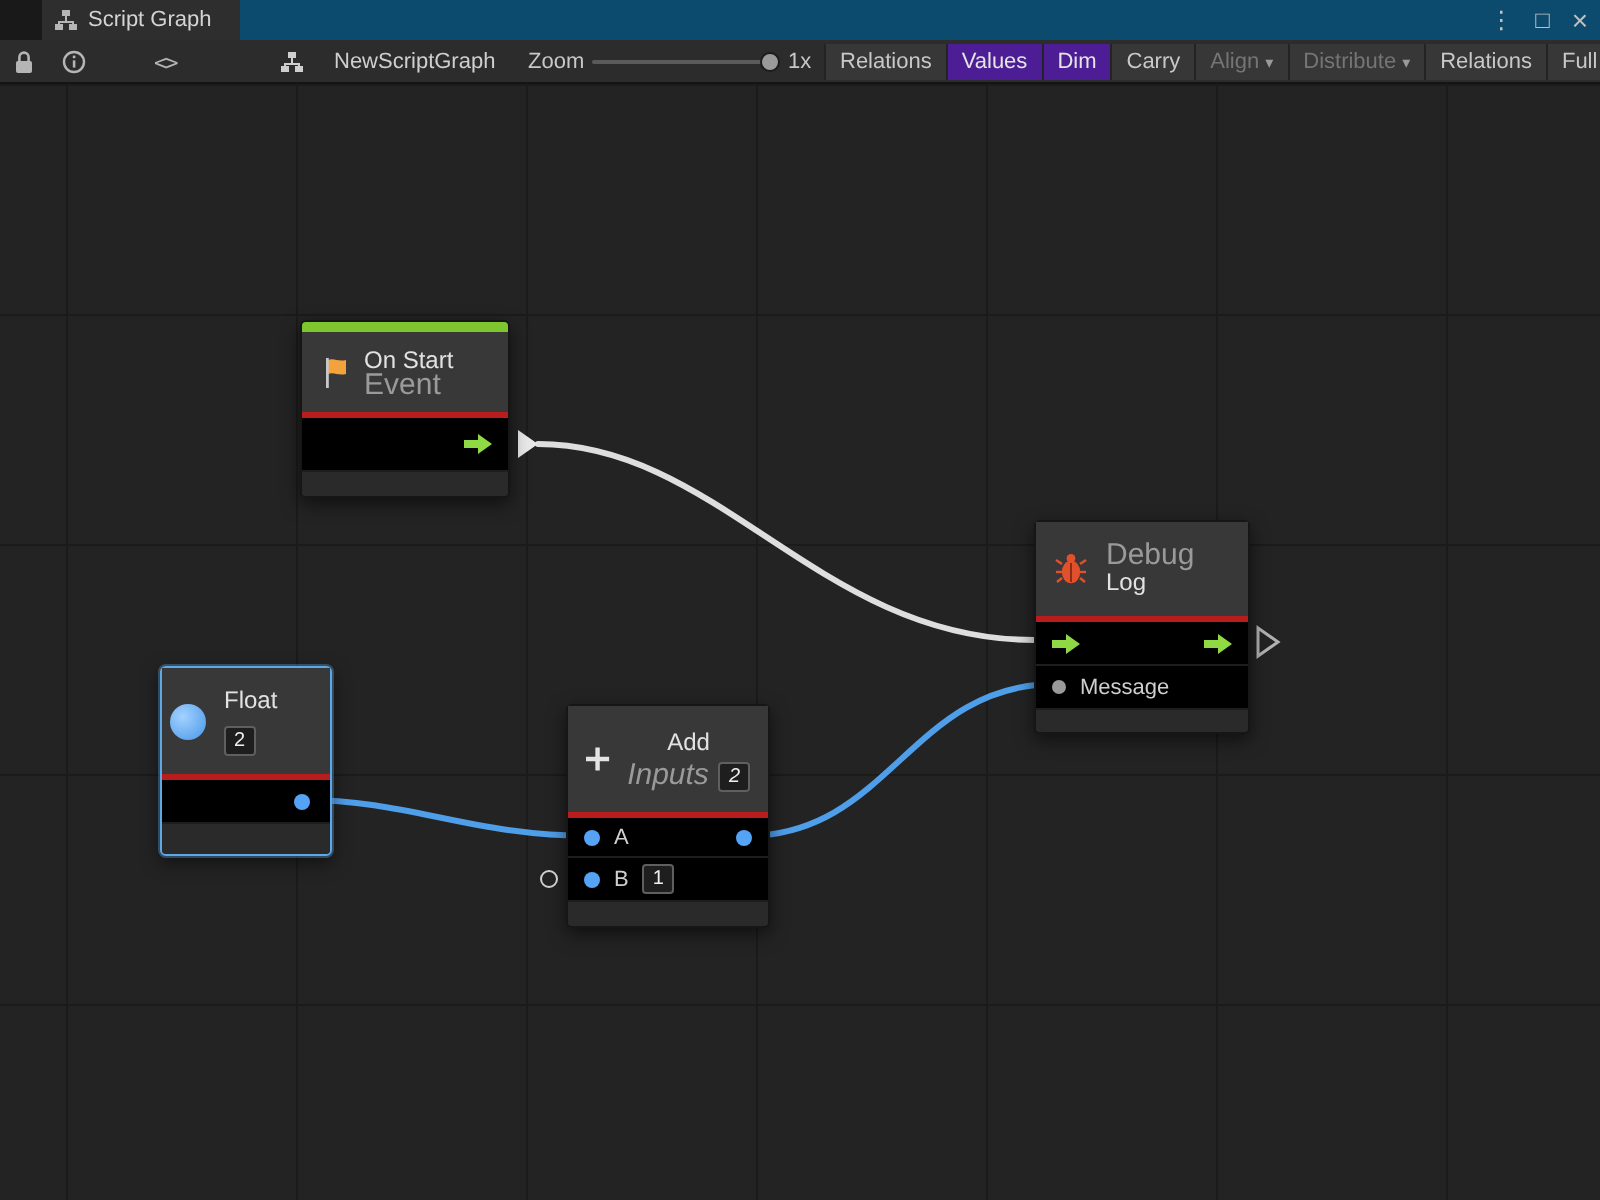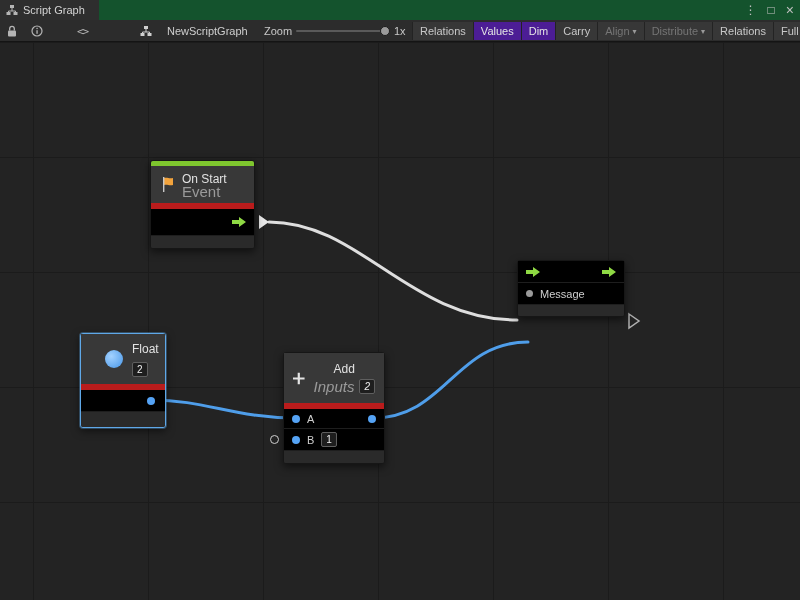--- a/index.html
+++ b/index.html
@@ -1,20 +1,20 @@
 <!DOCTYPE html>
 <html><head>
 <meta charset="utf-8">
 <style>
   * { margin:0; padding:0; box-sizing:border-box; font-family:"Liberation Sans", sans-serif; }
   html,body { width:800px; height:600px; overflow:hidden; background:#191919; }
   .window { width:800px; height:600px; display:flex; flex-direction:column; position:relative; }
 
   
-  .tabbar { height:20px; background:#14532d; display:flex; align-items:stretch; position:relative; flex:0 0 auto; }
+  .tabbar { height:20px; background:#0c4a6e; display:flex; align-items:stretch; position:relative; flex:0 0 auto;margin-left:21px; }
   .tab { display:flex; align-items:center; gap:5px; padding:0 14px 0 6px; background:#2e2e2e; color:#d4d4d4; font-size:11px; cursor:default; }
   .tabbar-right { position:absolute; right:6px; top:0; height:20px; display:flex; align-items:center; gap:11px; color:#c0c0c0; }
   .tb-ctrl { font-size:12px; line-height:20px; cursor:default; }
   .tb-ctrl.close { font-size:14px; }
 
   
   .toolbar { height:22px; background:#2c2c2c; border-bottom:1px solid #141414; position:relative; overflow:hidden; font-size:11px; color:#c8c8c8; flex:0 0 auto; }
   .toolbar .abs { position:absolute; top:0; height:22px; display:flex; align-items:center; }
   .code-glyph { font-family:"DejaVu Sans Mono", monospace; font-size:11px; letter-spacing:-1px; color:#b5b5b5; }
   .graph-name { display:flex; align-items:center; gap:15px; color:#cfcfcf; }
@@ -30,21 +30,21 @@
   
   .canvas { position:relative; flex:1 1 auto; overflow:hidden; background-color:#232323;
     background-image: linear-gradient(#1b1b1b 1px, transparent 1px), linear-gradient(90deg, #1b1b1b 1px, transparent 1px);
     background-size:115px 115px; background-position:0 0, 33px 0; }
   .wires { position:absolute; left:0; top:0; z-index:1; }
 
   
   .node { position:absolute; background:#2f2f2f; border:1px solid #161616; border-radius:3px; box-shadow:0 3px 9px rgba(0,0,0,.55); z-index:2; color:#d8d8d8; }
   .node.selected { border:1px solid #5fa8e8; box-shadow:0 0 0 1px rgba(95,168,232,.35), 0 3px 9px rgba(0,0,0,.55); }
   .node-accent { height:5px; background:#7ec62e; border-radius:2px 2px 0 0; }
-  .node-header { display:flex; align-items:center; padding:0 9px; background:#383838; border-bottom:6px solid #b91c1c; }
+  .node-header { display:flex; align-items:center; padding:0 9px; background:#383838; border-bottom:3px solid #b91c1c; }
   .node-title { font-size:12px; color:#e2e2e2; line-height:14px; }
   .node-subtitle { font-size:15px; color:#9a9a9a; line-height:12px; }
   .node-row { position:relative; display:flex; align-items:center; background:#000000; border-bottom:1px solid #1e1e1e; }
   .node-footer { background:#2a2a2a; border-radius:0 0 2px 2px; }
   .port-dot { width:8px; height:8px; border-radius:50%; background:#55a3f5; flex:0 0 auto; }
   .port-dot.gray { background:#9a9a9a; width:7px; height:7px; }
   .value-field { background:#1e1e1e; border:1px solid #5f5f5f; border-radius:2px; padding:0 4px; font-size:10px; color:#eee; line-height:13px; min-width:15px; text-align:center; }
   .port-label { font-size:11px; color:#cfcfcf; }
   .float-circle { width:18px; height:18px; border-radius:50%; background:radial-gradient(circle at 35% 35%, #a3d2ff, #4796e8); flex:0 0 auto; }
   .hollow-port { position:absolute; width:9px; height:9px; border:1.5px solid #cfcfcf; border-radius:50%; background:transparent; }
@@ -159,37 +159,54 @@
       </div>
       <div class="node-row" style="height:27px; justify-content:flex-end; padding-right:8px;">
         <svg width="14" height="10" viewBox="0 0 14 10">
           <path d="M0 3 H7 V0 L14 5 L7 10 V7 H0 Z" fill="#8fd944"></path>
         </svg>
       </div>
       <div class="node-footer" style="height:12px;"></div>
     </div>
 
     <div class="node" style="left:517px; top:218px; width:108px;">
+      <div class="node-header" style="height:50px; gap:9px;">
+        <svg width="17" height="17" viewBox="0 0 17 17">
+          <line x1="4" y1="6" x2="1" y2="4" stroke="#e0502a" stroke-width="1.2"></line>
+          <line x1="4" y1="10" x2="1" y2="10" stroke="#e0502a" stroke-width="1.2"></line>
+          <line x1="4" y1="13" x2="1.5" y2="15" stroke="#e0502a" stroke-width="1.2"></line>
+          <line x1="13" y1="6" x2="16" y2="4" stroke="#e0502a" stroke-width="1.2"></line>
+          <line x1="13" y1="10" x2="16" y2="10" stroke="#e0502a" stroke-width="1.2"></line>
+          <line x1="13" y1="13" x2="15.5" y2="15" stroke="#e0502a" stroke-width="1.2"></line>
+          <circle cx="8.5" cy="3.2" r="2.2" fill="#e0502a"></circle>
+          <ellipse cx="8.5" cy="10" rx="4.6" ry="5.6" fill="#e0502a"></ellipse>
+          <line x1="8.5" y1="5.5" x2="8.5" y2="15" stroke="#8c2c12" stroke-width="1"></line>
+        </svg>
+        <div>
+          <div class="node-subtitle">Debug</div>
+          <div class="node-title">Log</div>
+        </div>
+      </div>
       <div class="node-row" style="height:22px; justify-content:space-between; padding:0 8px;">
         <svg width="14" height="10" viewBox="0 0 14 10">
           <path d="M0 3 H7 V0 L14 5 L7 10 V7 H0 Z" fill="#8fd944"></path>
         </svg>
         <svg width="14" height="10" viewBox="0 0 14 10">
           <path d="M0 3 H7 V0 L14 5 L7 10 V7 H0 Z" fill="#8fd944"></path>
         </svg>
       </div>
       <div class="node-row" style="height:22px; gap:7px; padding:0 8px;">
         <div class="port-dot gray"></div>
         <span class="port-label">Message</span>
       </div>
       <div class="node-footer" style="height:11px;"></div>
     </div>
 
     <div class="node selected" style="left:80px; top:291px; width:86px;">
-      <div class="node-header" style="height:56px; gap:9px; padding:0 24px;">
+      <div class="node-header" style="height:56px; gap:9px; padding:0 4px;">
         <div class="float-circle"></div>
         <div>
           <div class="node-title" style="margin-bottom:3px;">Float</div>
           <div class="value-field" style="display:inline-block;">2</div>
         </div>
       </div>
       <div class="node-row" style="height:22px; justify-content:flex-end; padding-right:10px;">
         <div class="port-dot"></div>
       </div>
       <div class="node-footer" style="height:15px;"></div>

